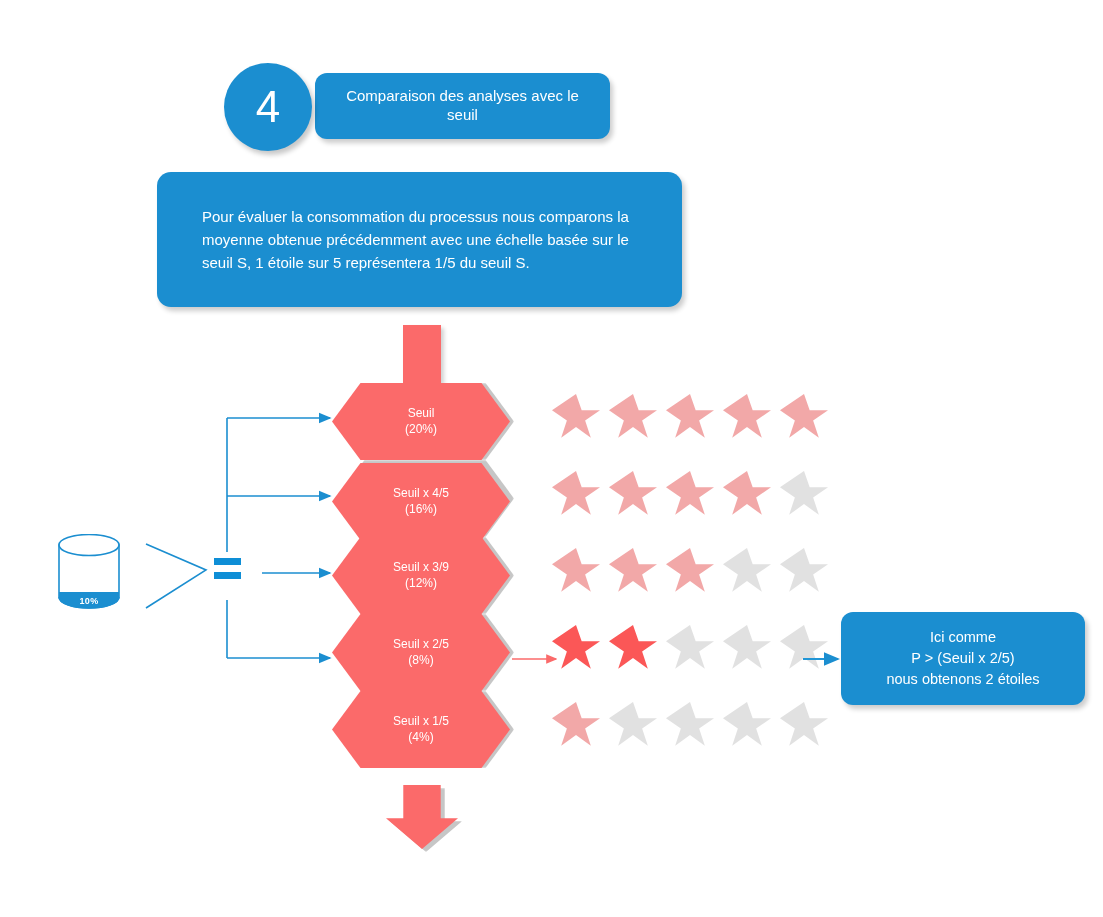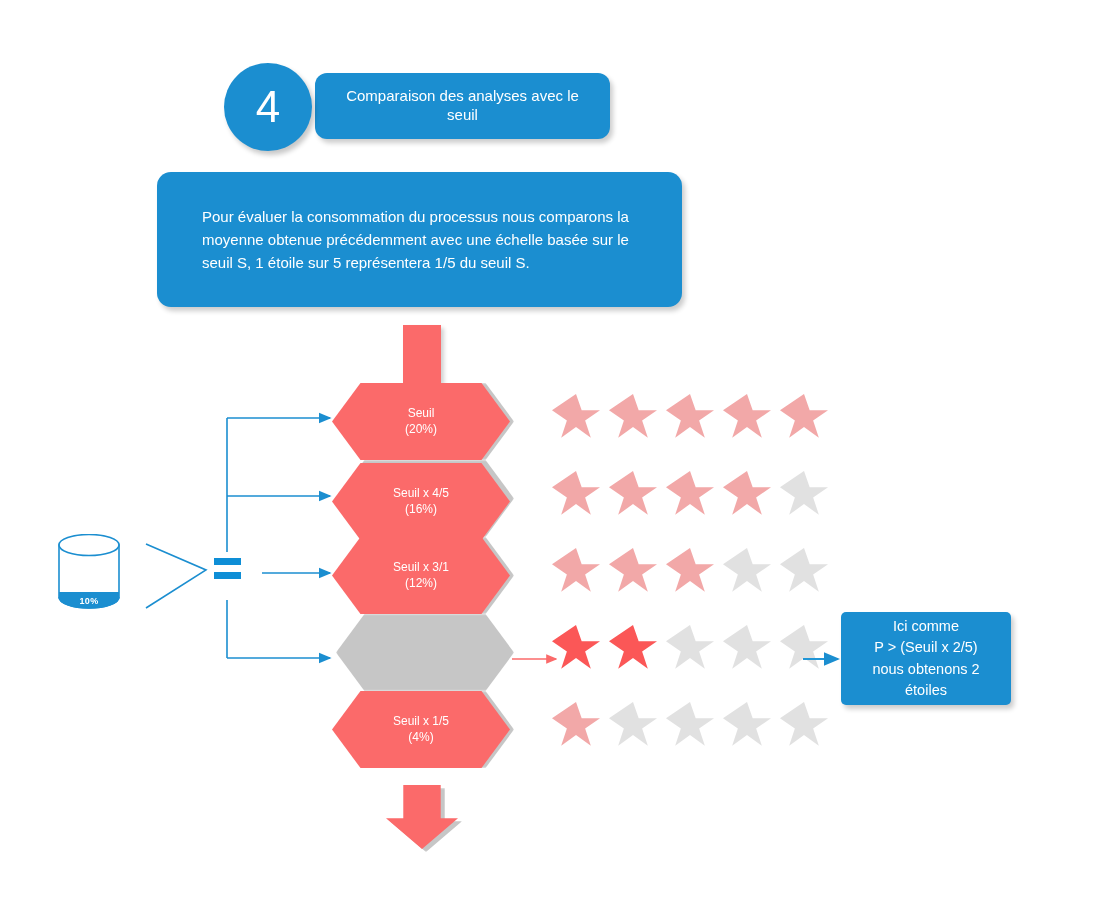--- a/index.html
+++ b/index.html
@@ -70,30 +70,30 @@
     display: flex;
     align-items: center;
     padding: 0 45px 0 45px;
     font-size: 15px;
     line-height: 1.55;
     border-radius: 14px;
   }
   #callout-box {
     left: 841px;
     top: 612px;
-    width: 170px;
+    width: 244px;
     height: 93px;
     display: flex;
     align-items: center;
     justify-content: center;
     text-align: center;
     padding: 12px 10px;
     font-size: 14.5px;
     line-height: 1.45;
-    border-radius: 5px;
+    border-radius: 12px;
   }
 
   
   #funnel {
     position: absolute;
     left: 332px;
     top: 325px;
     width: 190px;
     height: 525px;
   }
@@ -243,22 +243,26 @@
 
     <div class="hex" style="top:58px">
       <span>Seuil</span>
       <span>(20%)</span>
     </div>
     <div class="hex" style="top:138px">
       <span>Seuil x 4/5</span>
       <span>(16%)</span>
     </div>
     <div class="hex" style="top:212px">
-      <span>Seuil x 3/1</span>
+      <span>Seuil x 3/9</span>
       <span>(12%)</span>
+    </div>
+    <div class="hex" style="top:289px">
+      <span>Seuil x 2/5</span>
+      <span>(8%)</span>
     </div>
     <div class="hex" style="top:366px">
       <span>Seuil x 1/5</span>
       <span>(4%)</span>
     </div>
 
     <div class="arrow-bottom-shadow"></div>
     <div class="arrow-bottom"></div>
   </div>
 

